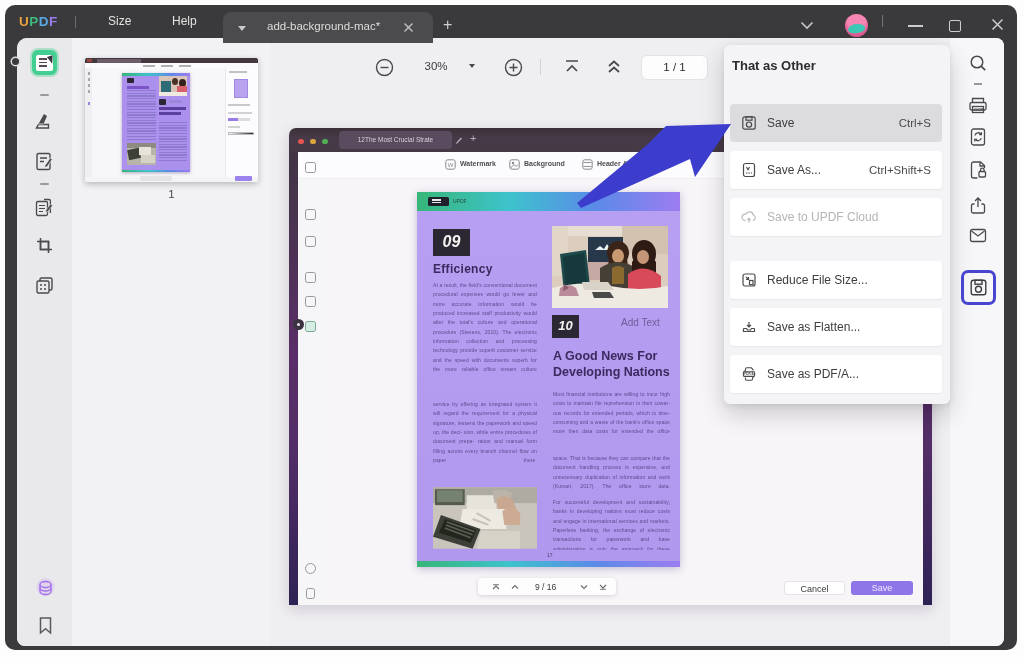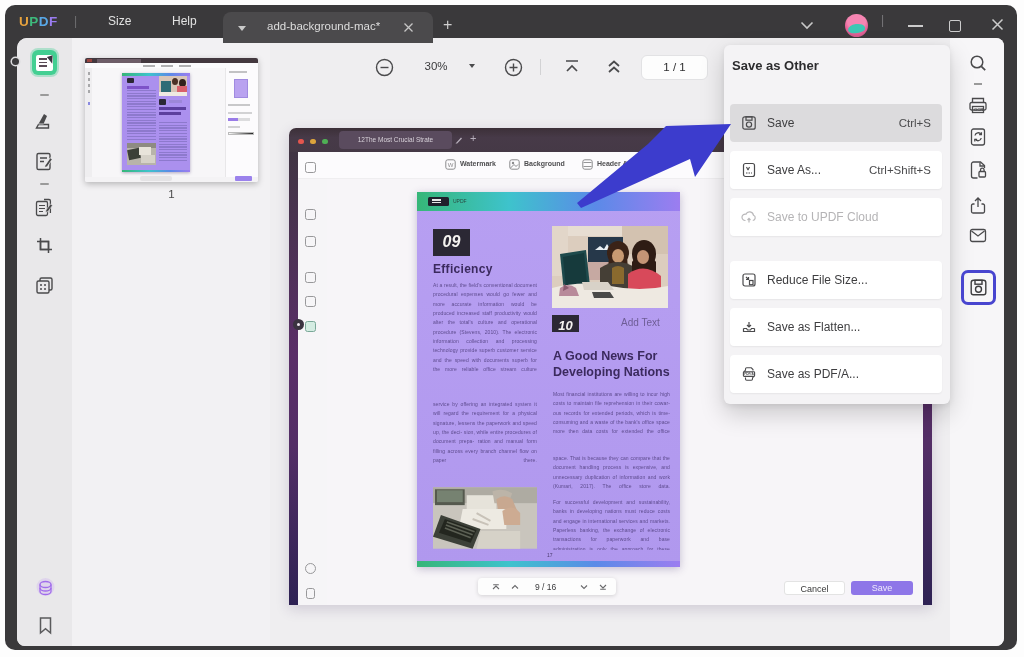--- a/index.html
+++ b/index.html
@@ -281,21 +281,21 @@
         <path d="M80 36 q12 -18 24 0 v26 h-24 z" fill="#2e1c14"></path>
         <ellipse cx="91" cy="31" rx="6" ry="7" fill="#c49576"></ellipse>
         <path d="M76 48 q16 -12 33 2 v32 h-33 z" fill="#d8495a"></path>
         <path d="M0 62 q30 -8 58 -2 q30 6 58 0 v22 h-116 z" fill="#eee9e1"></path>
         <path d="M30 56 h26 l6 8 h-30 z" fill="#d8d2c8"></path>
         <path d="M8 62 q8 -6 16 0 l3 8 h-20 z" fill="#b88a9a"></path>
         <path d="M12 58 l5 4 -6 3 z" fill="#8a5a6e"></path>
         <path d="M40 66 h18 l4 6 h-20 z" fill="#4a4a48"></path>
       </svg>
 
-      <div class="abs" style="left:135px;top:123px;width:27px;height:17px;background:#2b2834;color:#f5f3f0;font-size:13px;font-weight:bold;font-style:italic;text-align:center;line-height:22px;">10</div>
+      <div class="abs" style="left:135px;top:123px;width:27px;height:23px;background:#2b2834;color:#f5f3f0;font-size:13px;font-weight:bold;font-style:italic;text-align:center;line-height:22px;">10</div>
       <div class="abs" style="left:184px;top:125px;font-size:10px;color:#6e5d96;margin-left:20px;">Add Text</div>
       <div class="abs" style="left:136px;top:157px;font-size:12.5px;font-weight:bold;color:#3b2a5e;line-height:15.5px;">A Good News For<br>Developing Nations</div>
       <div class="dtxt" style="left:136px;top:198px;width:117px;height:57px;">Most financial institutions are willing to incur high costs to maintain file reprehension in their cowar- ous records for extended periods, which is time-consuming and a waste of the bank's office space more then data costs for extended the office</div>
       <div class="dtxt" style="left:136px;top:262px;width:117px;height:38px;">space. That is because they can compare that the document handling process is expensive, and unnecessary duplication of information and work (Kumari, 2017). The office store data.</div>
       <div class="dtxt" style="left:136px;top:306px;width:117px;height:52px;">For successful development and sustainability, banks in developing nations must reduce costs and engage in international services and markets. Paperless banking, the exchange of electronic transactions for paperwork and base administration is only the approach for these institutions to cut expense (Amor &amp; Chundri, 2009) and more costs.</div>
 
       <svg class="abs" style="left:16px;top:295px;" width="104" height="62" viewBox="0 0 105 62">
         <rect width="105" height="62" fill="#c9c5bd"></rect>
         <rect x="0" y="0" width="105" height="16" fill="#aeaba2"></rect>
         <rect x="2" y="2" width="30" height="16" fill="#55594e"></rect>
@@ -326,21 +326,21 @@
       <svg class="abs" style="left:102px;top:5.5px;" width="8" height="6" viewBox="0 0 8 6">
           <path d="M1 1.5 L4 4.5 L7 1.5" fill="none" stroke="#6a6a6c" stroke-width="1.1"></path>
         </svg>
       <svg class="abs" style="left:121px;top:5.5px;" width="8" height="6" viewBox="0 0 8 6">
           <path d="M1 1 L4 4 L7 1 M1.2 5.2 h5.6" fill="none" stroke="#6a6a6c" stroke-width="1.1"></path>
         </svg>
     </div>
   </div>
 
   <div id="savepanel" class="abs">
-    <div class="abs" style="left:8px;top:13px;font-size:13px;font-weight:bold;color:#2c2c2e;">Save as Other</div>
+    <div class="abs" style="left:8px;top:13px;font-size:13px;font-weight:bold;color:#2c2c2e;">That as Other</div>
     <div class="mitem" style="top:59px;background:#dcdbdd;box-shadow:none;">
       <svg class="micon" viewBox="0 0 16 16">
           <g fill="none" stroke="#4a4a4c" stroke-width="1.2">
             <rect x="1.8" y="1.8" width="12.4" height="12.4" rx="2"></rect>
             <rect x="5" y="1.8" width="6" height="3.4"></rect>
             <circle cx="8" cy="9.6" r="2.6"></circle>
           </g>
         </svg>
       <span class="lbl">Save</span>
         <span class="key">Ctrl+S</span>

